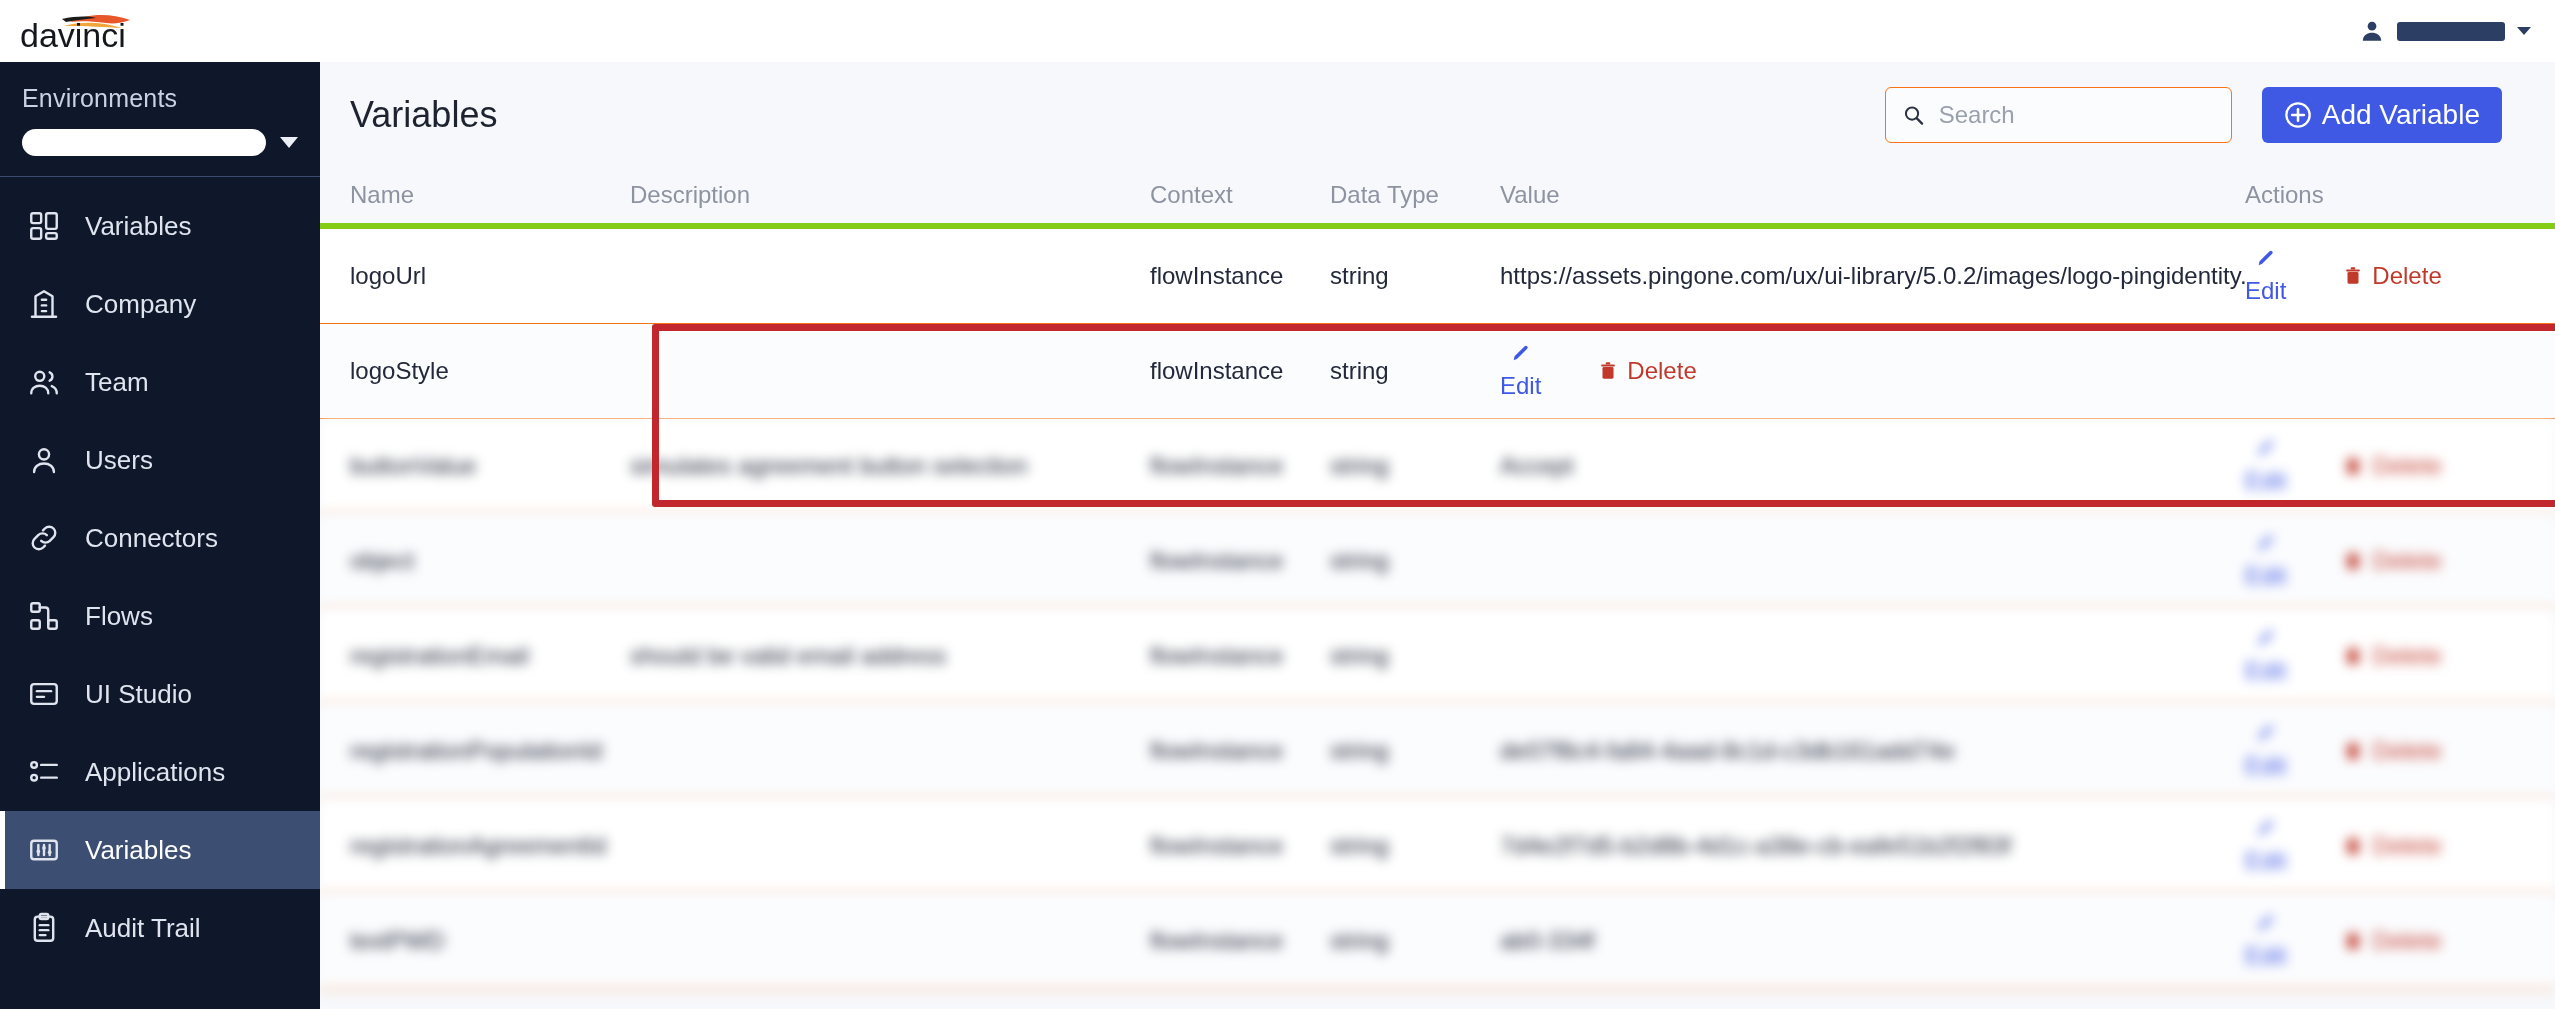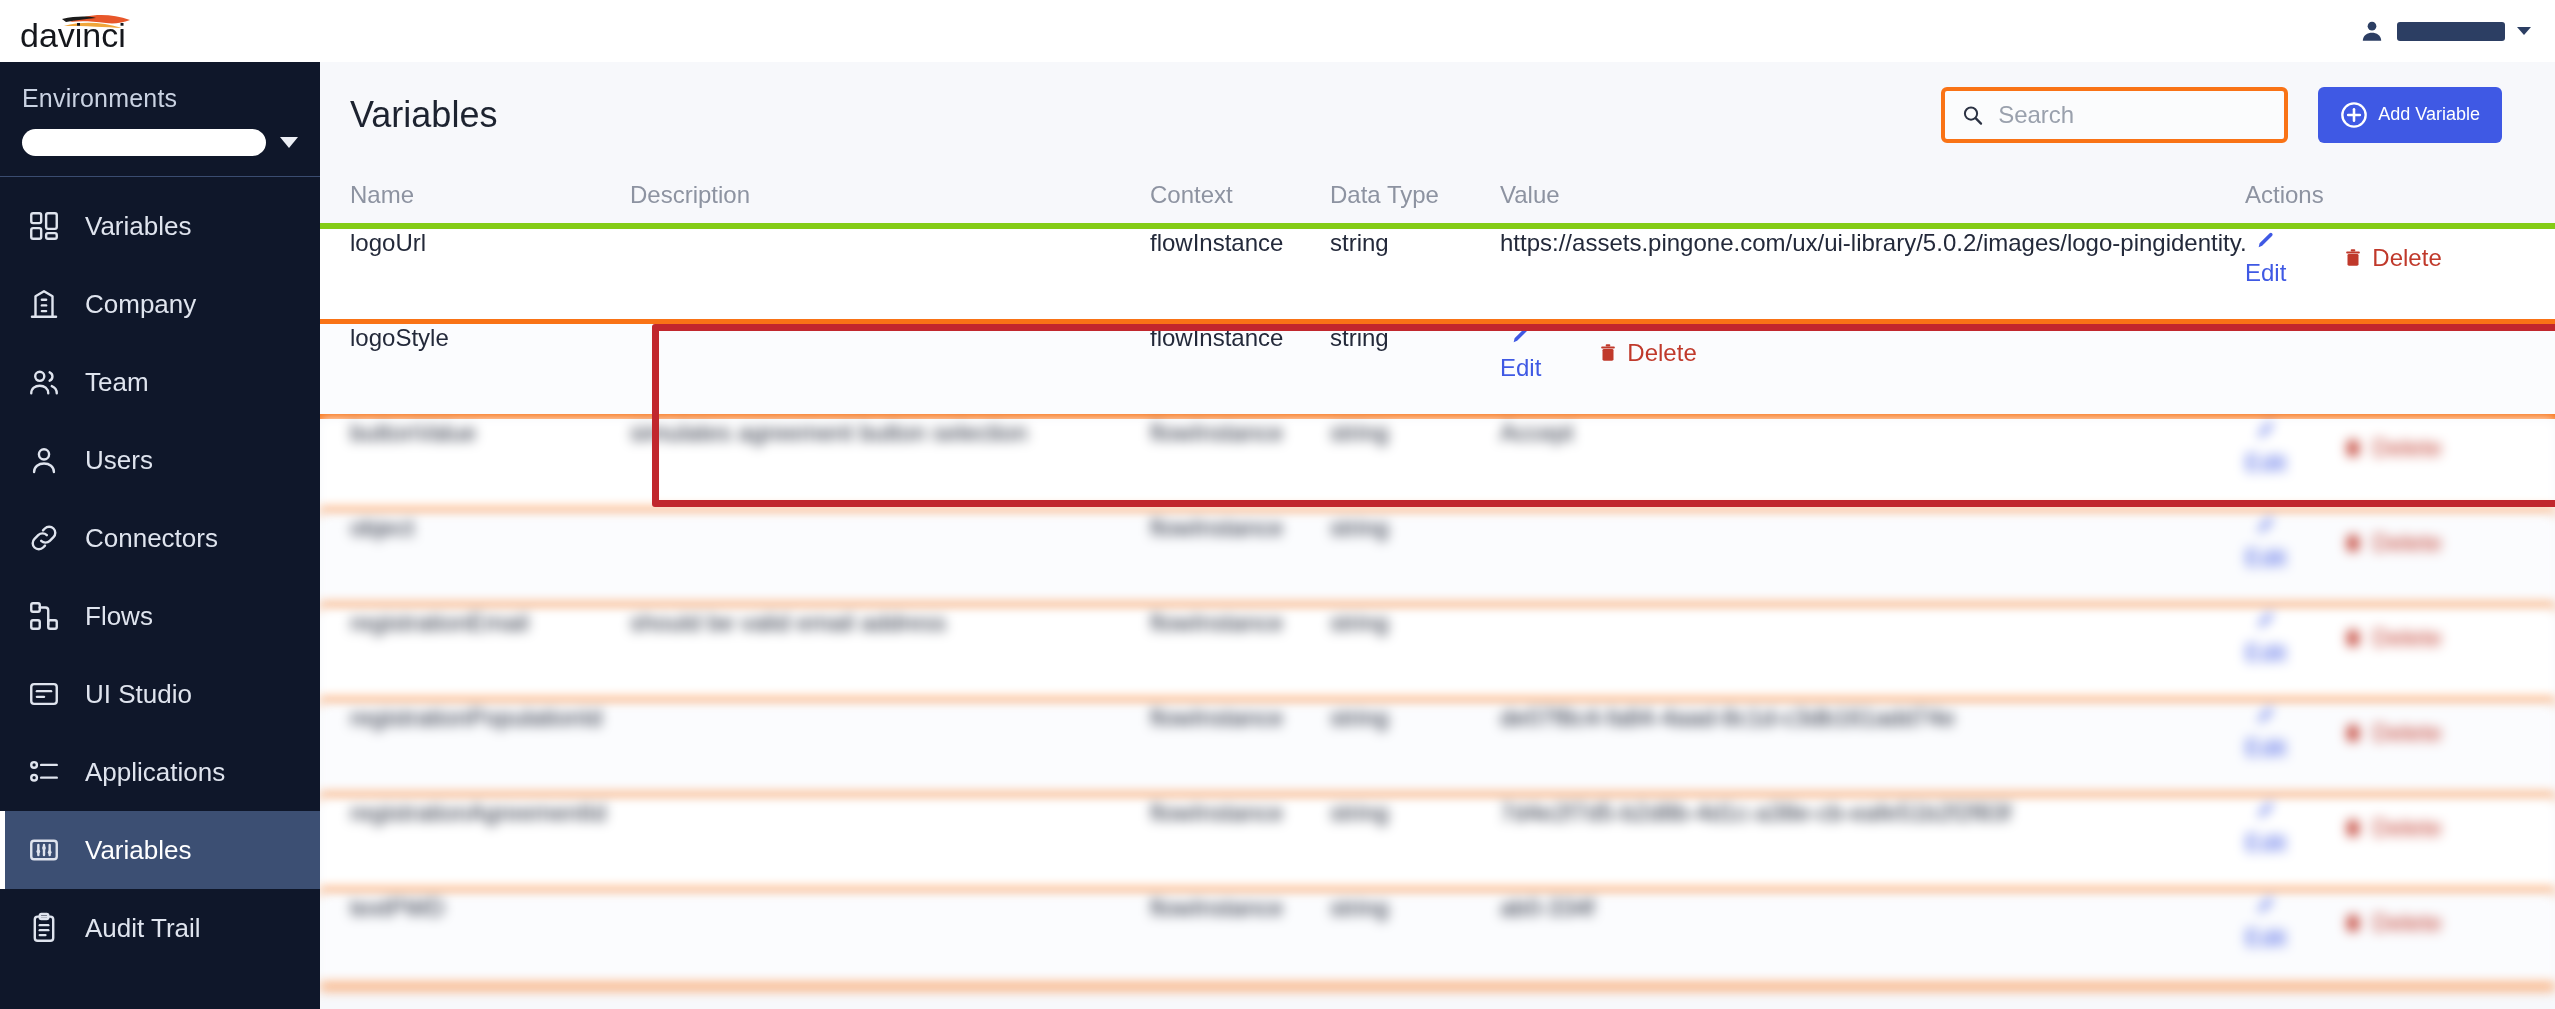--- a/index.html
+++ b/index.html
@@ -68,46 +68,46 @@
     width: 2235px; height: 947px; background: #f7f8fb;
   }
   .page-head {
     height: 105px; display: flex; align-items: center;
     justify-content: space-between; padding: 0 53px 0 30px;
   }
   .page-title { font-size: 36px; color: #1d2330; font-weight: 400; }
   .head-right { display: flex; align-items: center; gap: 30px; }
   .search-box {
     width: 347px; height: 56px; background: #fbfcfd;
-    border: 4px solid #f97316; border-radius: 6px;
+    border: 1px solid #f97316; border-radius: 6px;
     display: flex; align-items: center; padding: 0 16px; gap: 14px;
   }
   .search-input {
     border: none; outline: none; background: transparent;
     font-family: "Liberation Sans", sans-serif; font-size: 24px;
     color: #2b3243; width: 100%;
   }
   .search-input::placeholder { color: #9aa1ad; }
   .add-btn {
     height: 56px; background: #3f59e4; color: #fff; border: none;
     border-radius: 6px; padding: 0 22px; display: flex; align-items: center;
-    gap: 10px; font-family: "Liberation Sans", sans-serif; font-size: 18px;
+    gap: 10px; font-family: "Liberation Sans", sans-serif; font-size: 28px;
     cursor: pointer;
   }
 
   
   .table { width: 100%; }
   .thead {
     display: flex; align-items: center; height: 62px;
     border-bottom: 6px solid #84cc16; color: #8d93a1; font-size: 24px;
     padding: 0 0 0 30px;
   }
   .trow {
-    display: flex; align-items: flex-start; height: 95px;
-    border-bottom: 5px solid #f97316; background: #ffffff;
+    display: flex; align-items: center; height: 95px;
+    border-bottom: 1px solid #f97316; background: #ffffff;
     font-size: 24px; color: #23293a; padding: 0 0 0 30px;
   }
   .trow.alt { background: #fbfcfe; }
   .c-name  { width: 280px; flex: none; }
   .c-desc  { width: 520px; flex: none; }
   .c-ctx   { width: 180px; flex: none; }
   .c-type  { width: 170px; flex: none; }
   .c-val   { flex: 1; min-width: 0; overflow: hidden; white-space: nowrap; }
   .c-act   { width: 310px; flex: none; display: flex; gap: 56px; align-items: center; }
   .act {

